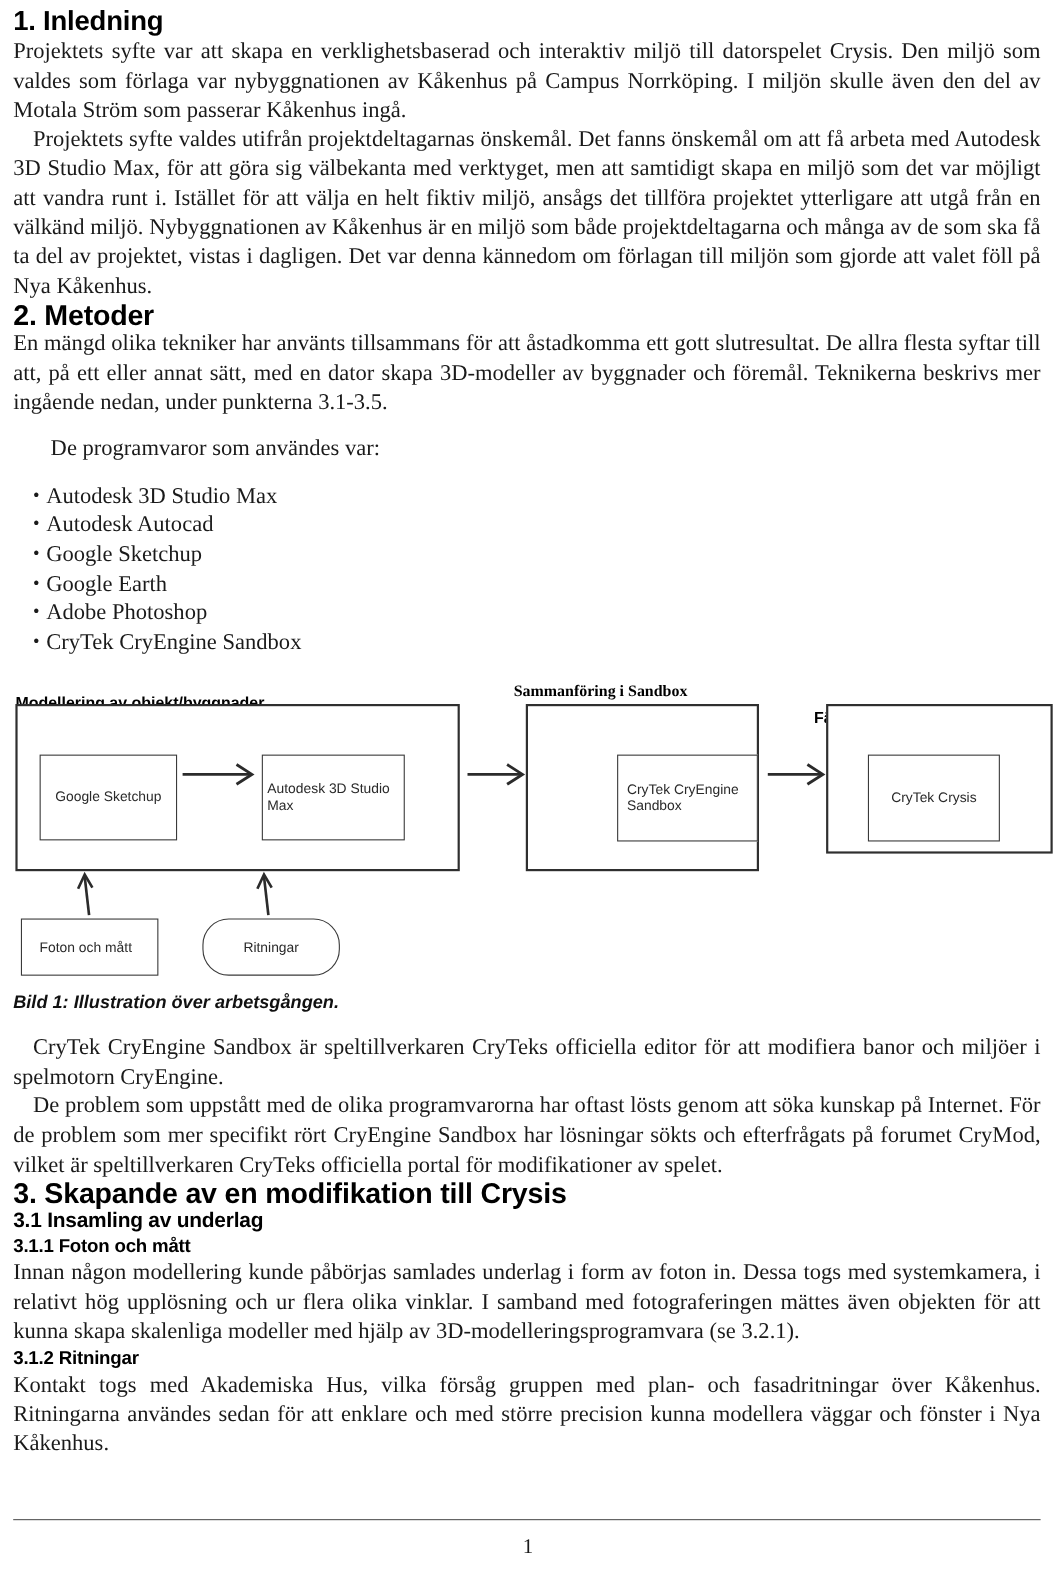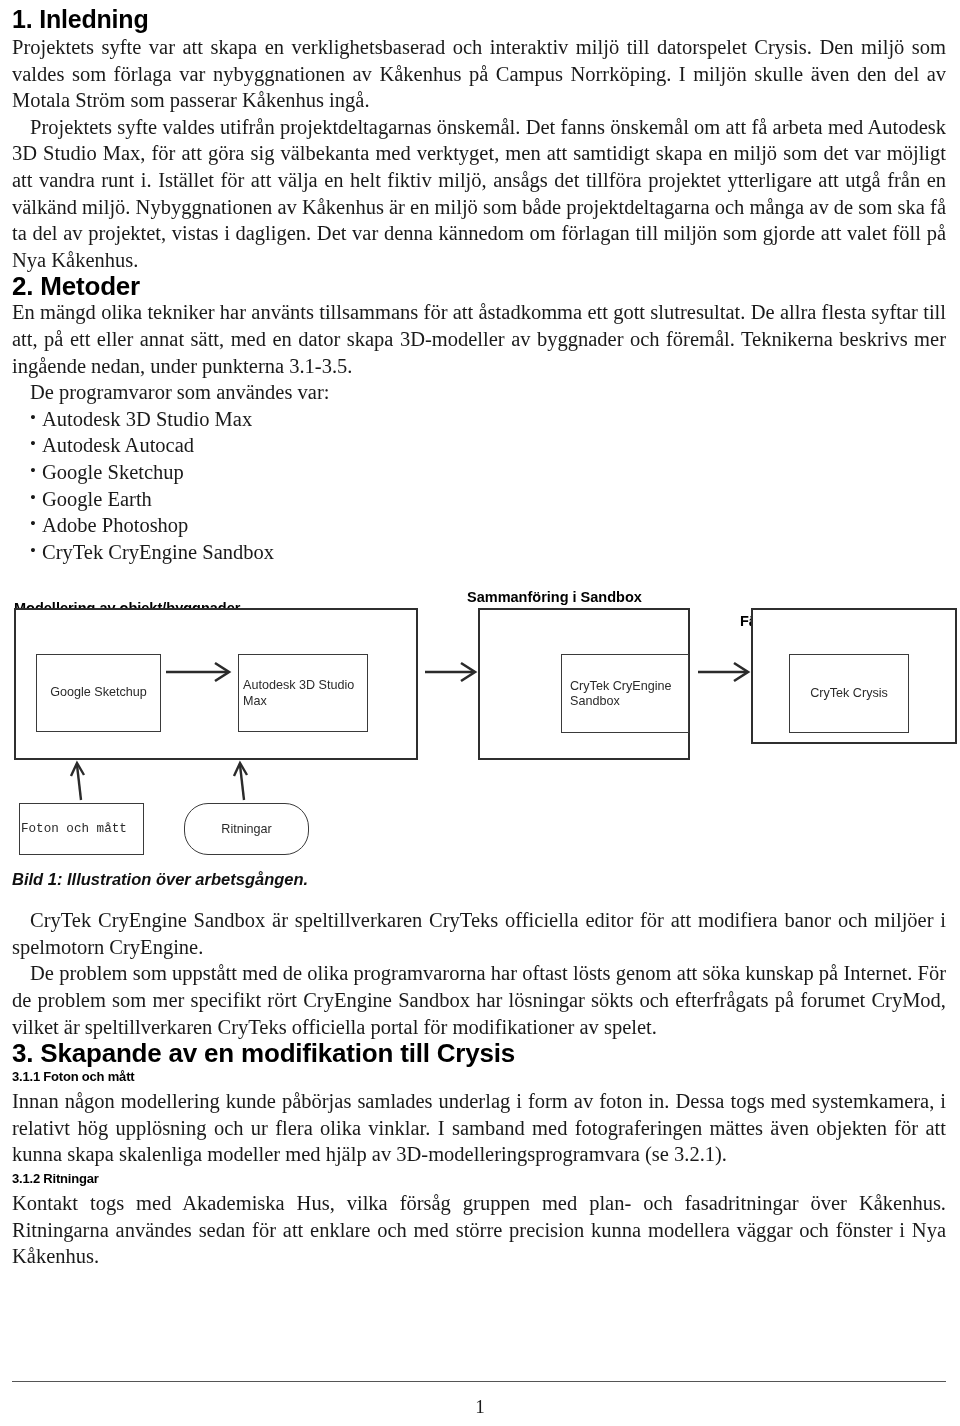--- a/index.html
+++ b/index.html
@@ -27,21 +27,21 @@
   h1.sec, h2.sec, h3.sec, h4.sec {
     font-family: "Liberation Sans", sans-serif;
     font-weight: bold;
     color: #000;
     margin: 0;
     letter-spacing: -0.2px;
   }
   h1.sec { font-size: 25px; line-height: 30px; }
   h2.sec { font-size: 26px; line-height: 26px; }
   h3.sec { font-size: 19px; line-height: 24px; }
-  h4.sec { font-size: 13px; line-height: 22px; }
+  h4.sec { font-size: 17px; line-height: 22px; }
 
   .h-inled { margin: 2px 0 2px 0; }
   .h-metoder { margin: 6px 0 1px 14px; }
   .h-skapande { margin: 9px 0 4px 0; }
   .h-insaml  { margin: 16px 0 4px 0; }
   .h-foton   { margin: 18px 0 3px 0; }
   .h-ritning { margin: 16px 0 2px 0; }
 
   
   p.body {
@@ -69,21 +69,21 @@
   ul.proglist li::before {
     content: "\2022";
     position: absolute;
     left: 0;
     top: -1px;
     font-size: 17px;
   }
   .prog-lead {
     font-size: 20.5px;
     line-height: 26.6px;
-    margin: 0;
+    margin: 16px;
     padding-left: 18px;
   }
 
   
   .figure {
     position: relative;
     margin-top: 24px;
     height: 278px;
   }
   .fig-label {
@@ -132,21 +132,21 @@
   .src-box span {
     position: absolute;
     left: 0; right: 0;
     top: 50%;
     transform: translateY(-50%);
     text-align: center;
     font-family: "Liberation Sans", sans-serif;
     font-size: 12.6px;
     color: #2a2a2a;
   }
-  .src-box.left-al span { text-align: left; left: 1px; right: auto; font-family: Liberation Mono, monospace; }
+  .src-box.left-al span { text-align: left; left: 16px; right: auto; }
   svg.arrows {
     position: absolute;
     left: 0; top: 0;
     width: 960px; height: 278px;
     overflow: visible;
     pointer-events: none;
   }
   .fig-caption {
     font-family: "Liberation Sans", sans-serif;
     font-style: italic;
@@ -198,21 +198,21 @@
     <li>Autodesk Autocad</li>
     <li>Google Sketchup</li>
     <li>Google Earth</li>
     <li>Adobe Photoshop</li>
     <li>CryTek CryEngine Sandbox</li>
   </ul>
 
   <div class="figure">
 
     <div class="fig-label" style="left:2px; top:0px;margin-top:11px;">Modellering av objekt/byggnader</div>
-    <div class="fig-label" style="left:455px; top:0px;">Sammanföring i Sandbox</div>
+    <div class="fig-label" style="left:455px; top:0px;font-family:Liberation Serif, serif;">Sammanföring i Sandbox</div>
     <div class="fig-label" style="left:728px; top:0px;margin-top:24px;">Färdig bana i spelet Crysis</div>
 
     <div class="panel" style="left:2px; top:19px; width:404px; height:152px;">
       <div class="inner-box" style="left:20px; top:44px; width:125px; height:78px;">
         <div class="inner-label ctr">Google Sketchup</div>
       </div>
       <div class="inner-box" style="left:222px; top:44px; width:130px; height:78px;">
         <div class="inner-label" style="left:4px;">Autodesk 3D Studio Max</div>
       </div>
     </div>
@@ -259,20 +259,21 @@
   </div>
 
   <div class="fig-caption">Bild 1: Illustration över arbetsgången.</div>
 
   <p class="body indent" style="margin-top:18px;">CryTek CryEngine Sandbox är speltillverkaren CryTeks officiella editor för att modifiera banor och miljöer i spelmotorn CryEngine.</p>
 
   <p class="body indent">De problem som uppstått med de olika programvarorna har oftast lösts genom att söka kunskap på Internet. För de problem som mer specifikt rört CryEngine Sandbox har lösningar sökts och efterfrågats på forumet CryMod, vilket är speltillverkaren CryTeks officiella portal för modifikationer av spelet.</p>
 
   <h2 class="sec h-skapande">3. Skapande av en modifikation till Crysis</h2>
 
+  <h3 class="sec h-insaml">3.1 Insamling av underlag</h3>
 
   <h4 class="sec h-foton">3.1.1 Foton och mått</h4>
 
   <p class="body">Innan någon modellering kunde påbörjas samlades underlag i form av foton in. Dessa togs med systemkamera, i relativt hög upplösning och ur flera olika vinklar. I samband med fotograferingen mättes även objekten för att kunna skapa skalenliga modeller med hjälp av 3D-modelleringsprogramvara (se 3.2.1).</p>
 
   <h4 class="sec h-ritning">3.1.2 Ritningar</h4>
 
   <p class="body">Kontakt togs med Akademiska Hus, vilka försåg gruppen med plan- och fasadritningar över Kåkenhus. Ritningarna användes sedan för att enklare och med större precision kunna modellera väggar och fönster i Nya Kåkenhus.</p>
 
   <div class="footer-rule"></div>

